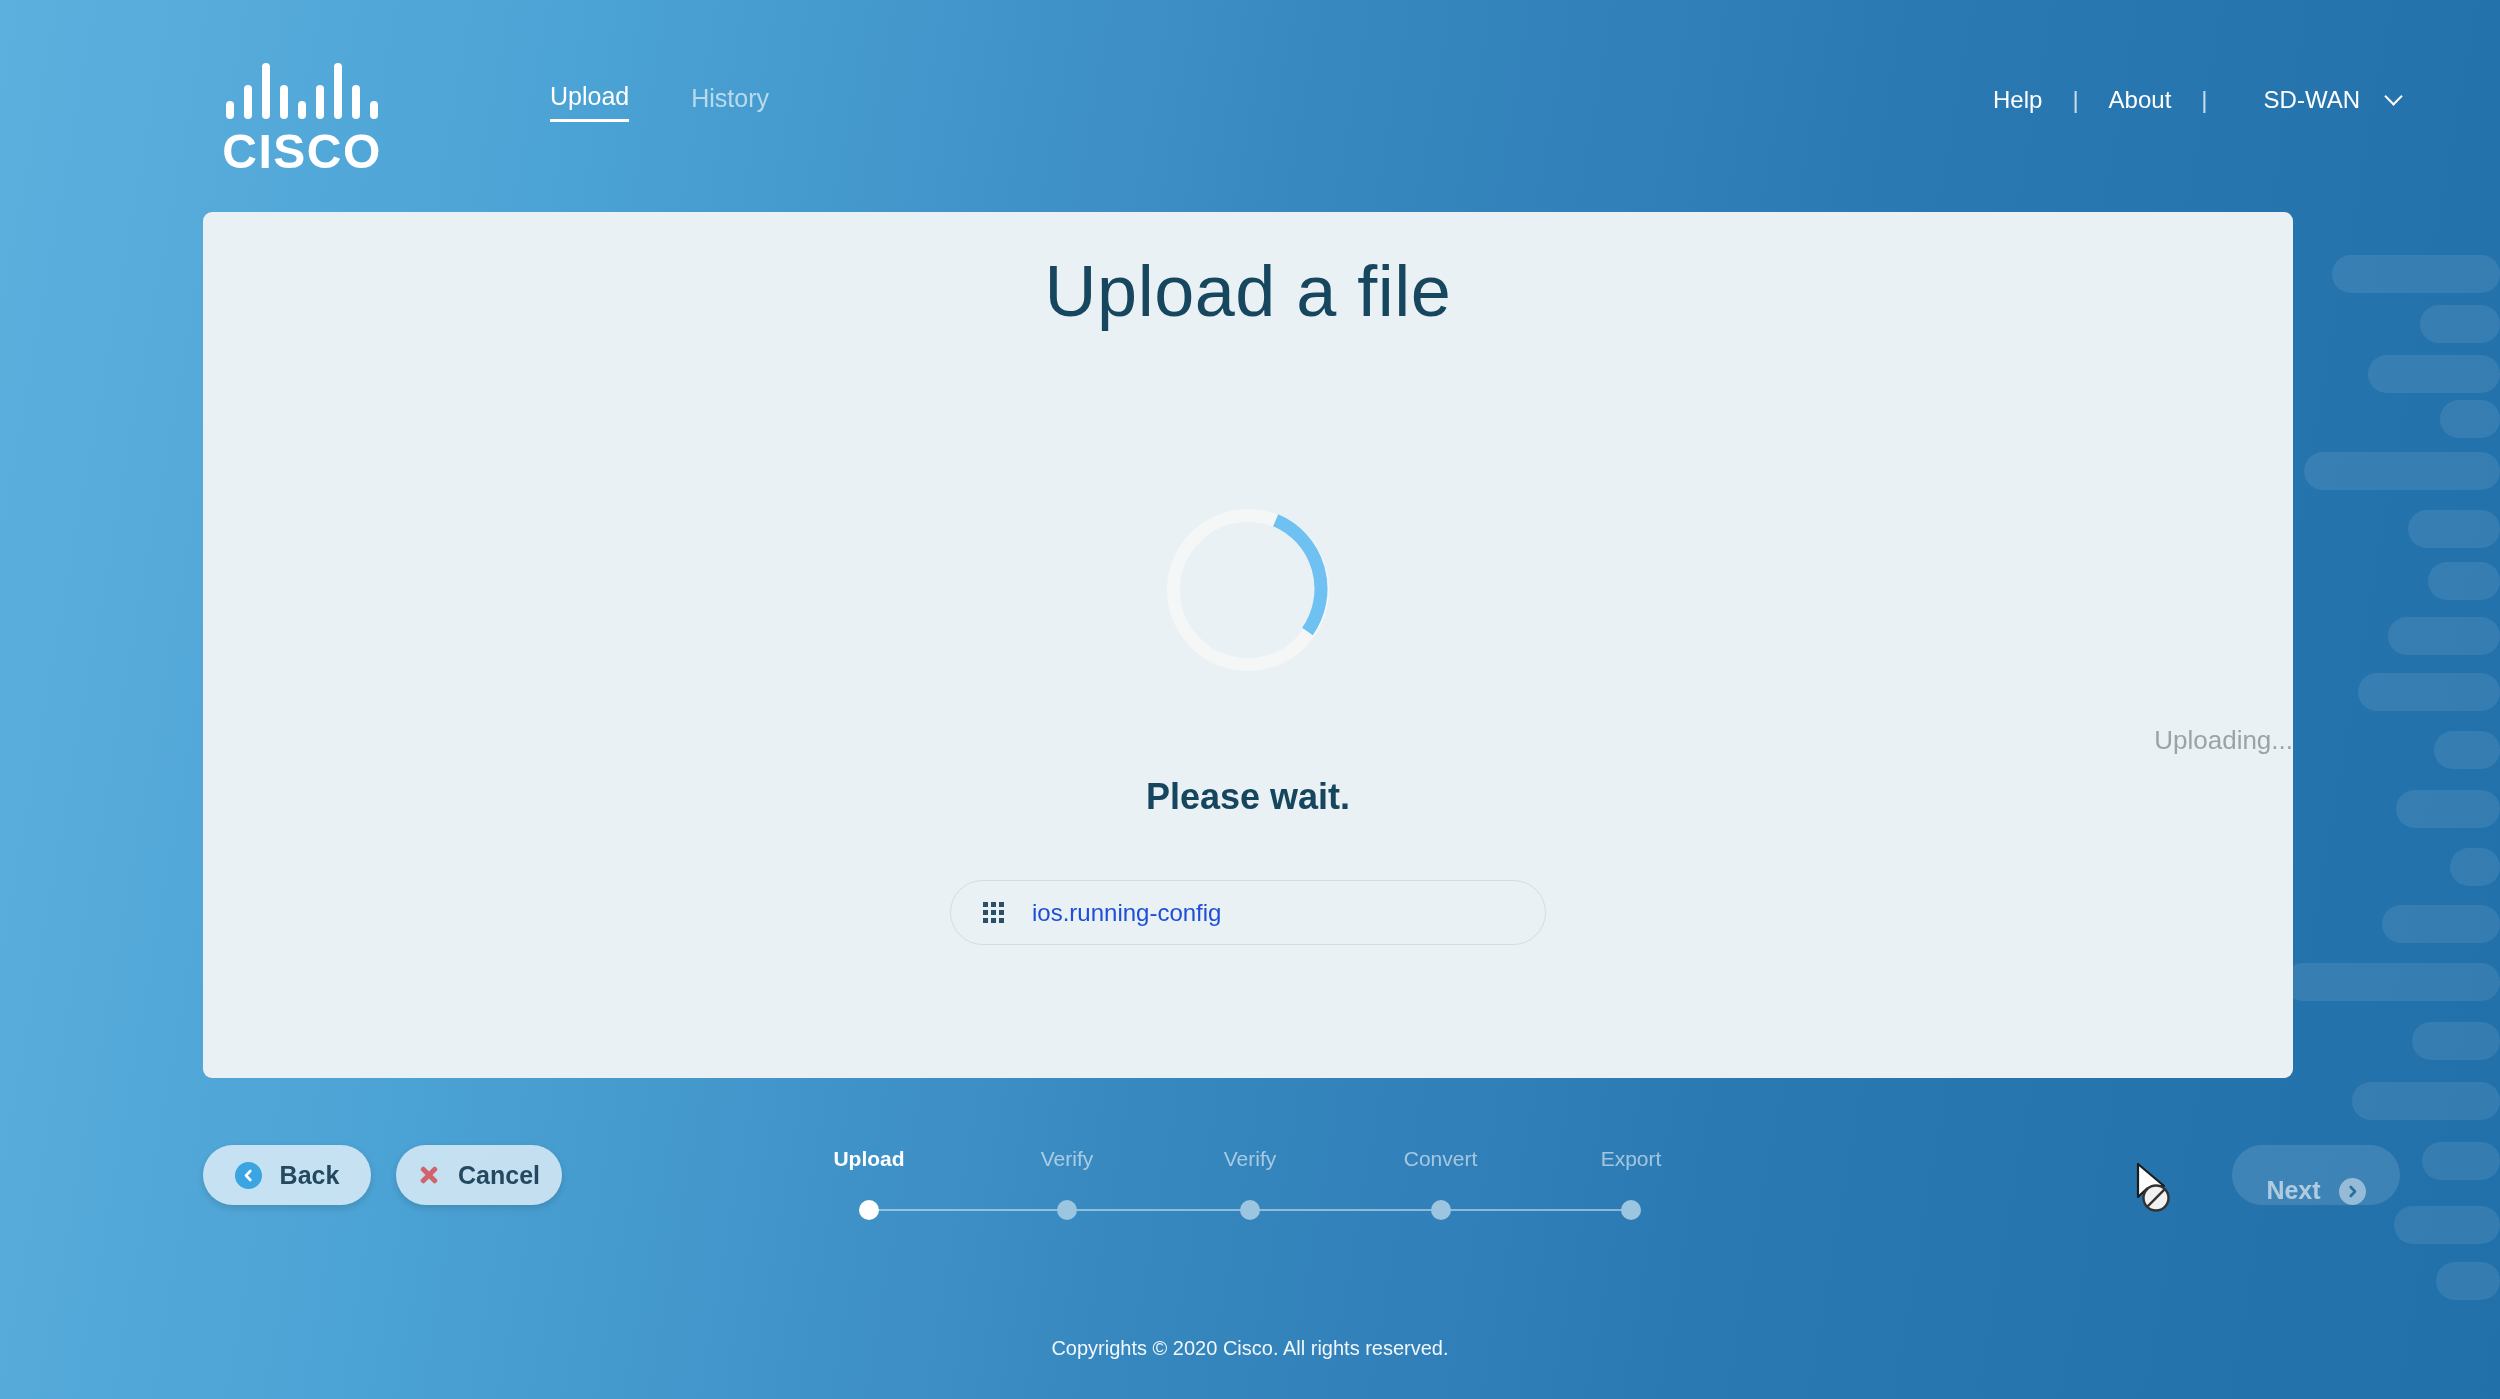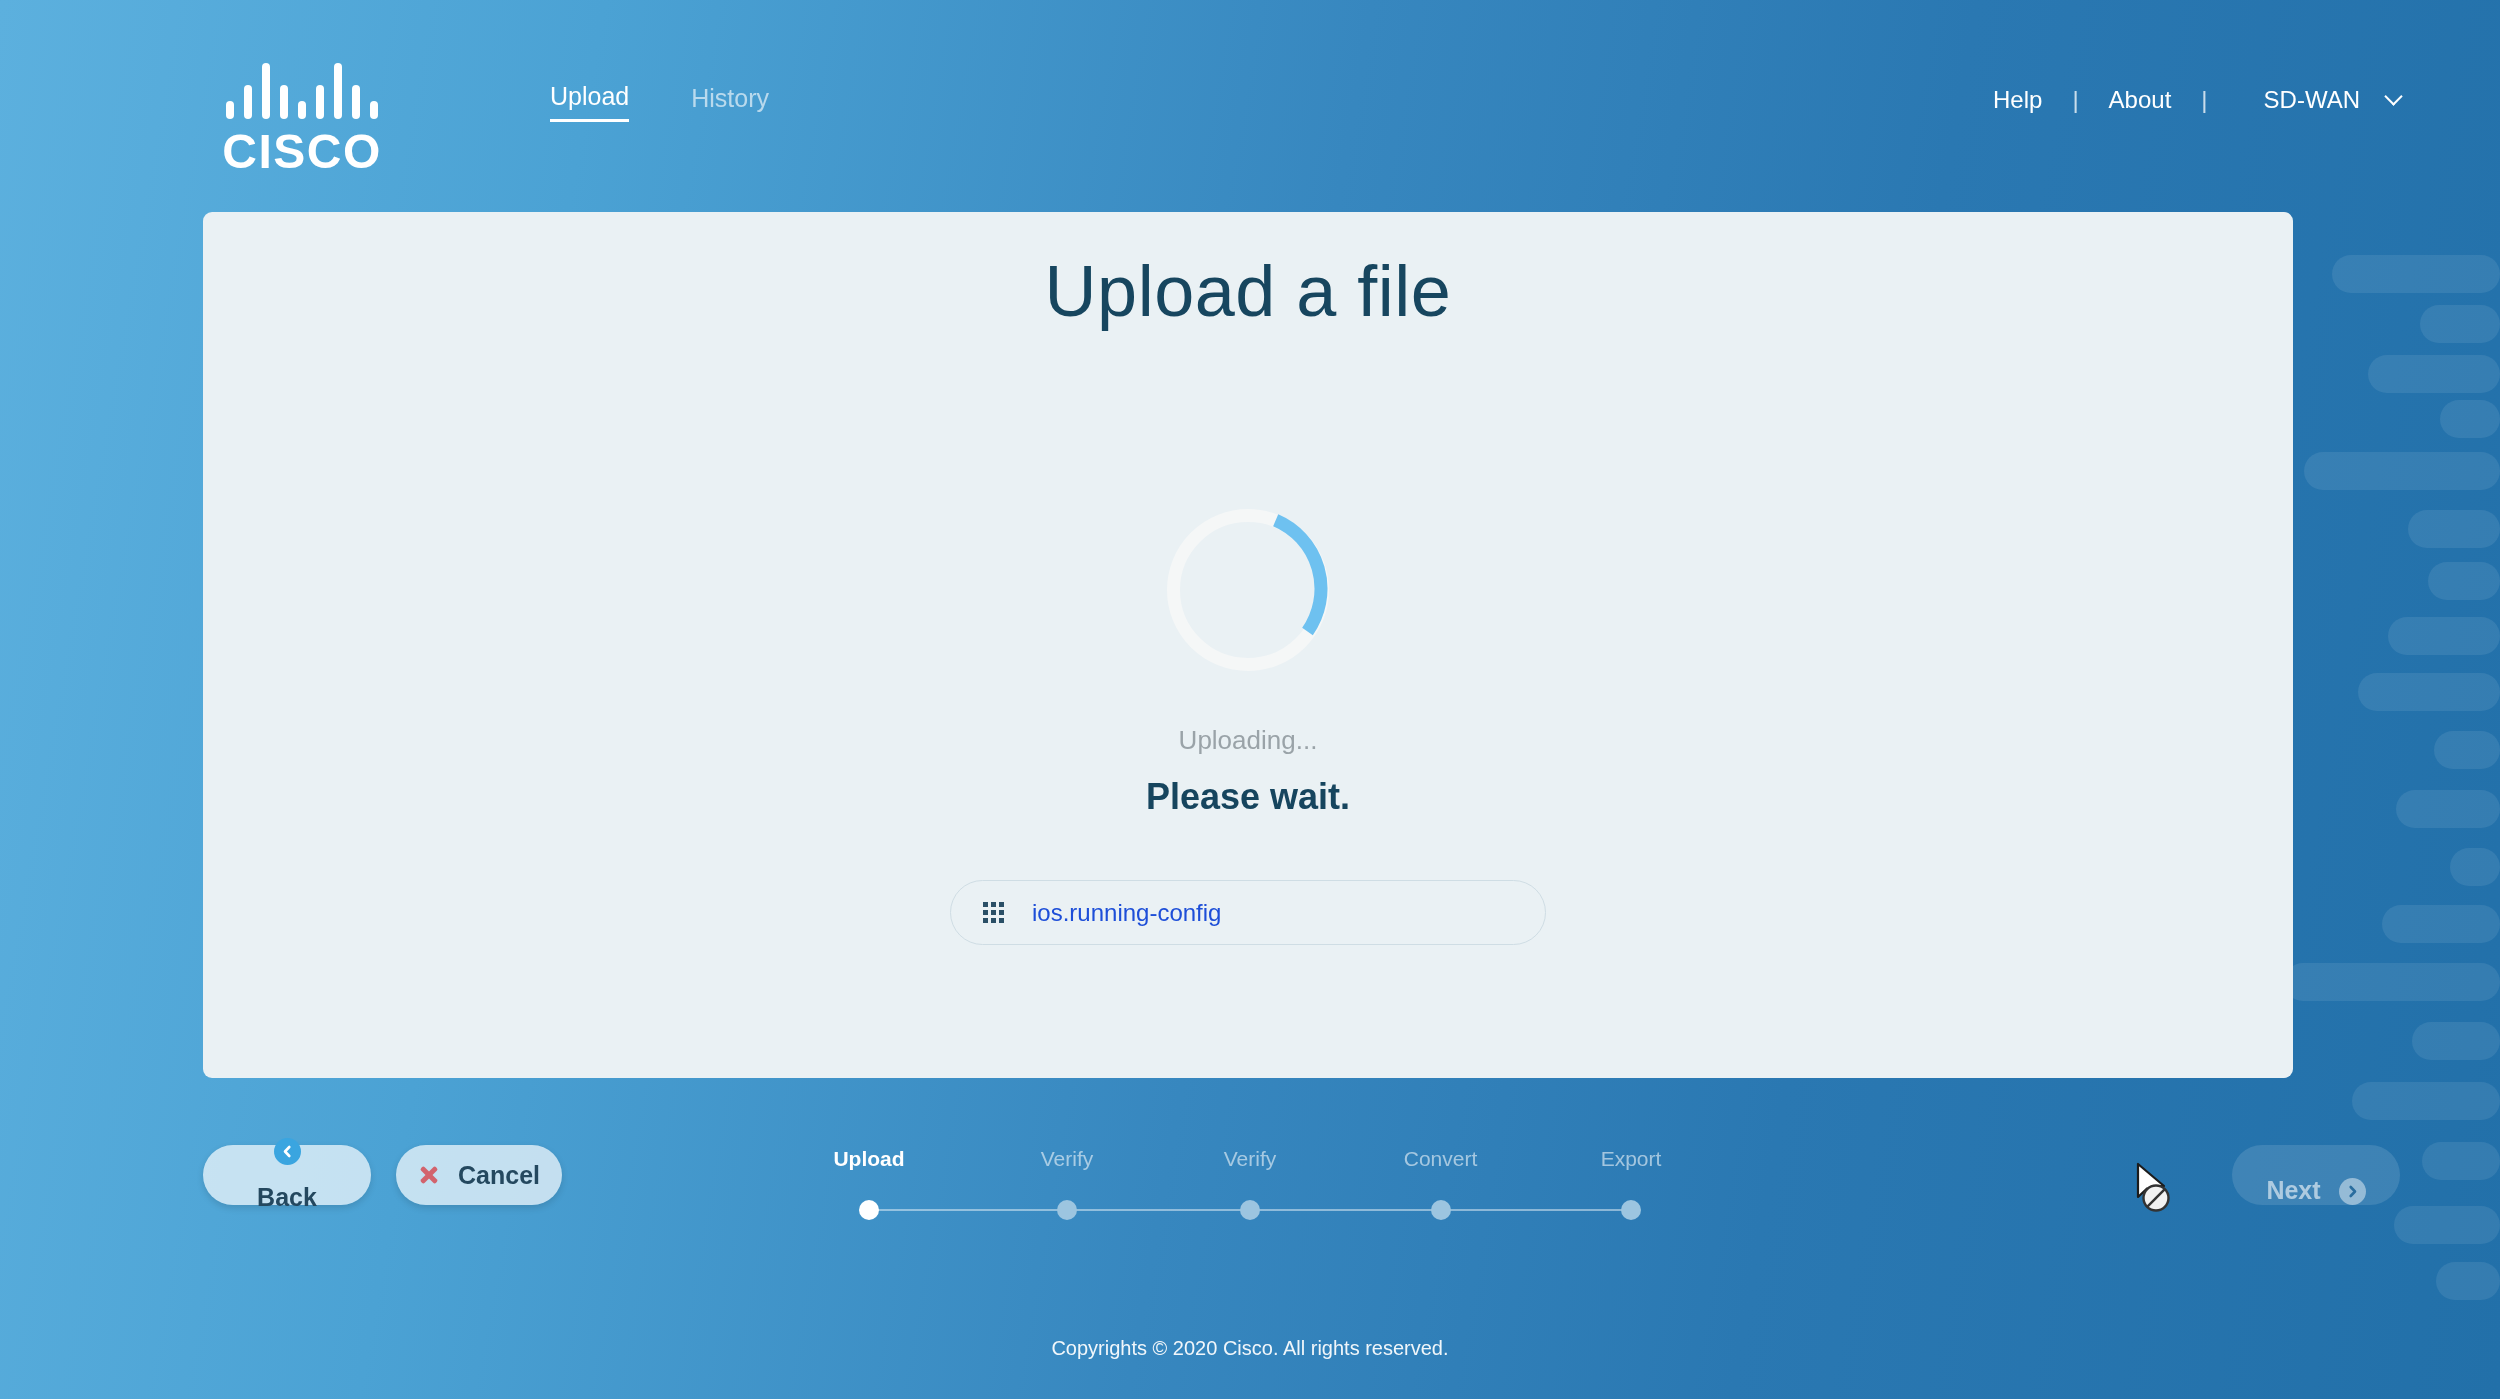--- a/index.html
+++ b/index.html
@@ -172,21 +172,21 @@
   }
   #spinner-arc {
     position: absolute;
     inset: 0;
   }
 
   #status-text {
     position: absolute;
     top: 515px;
     left: 0; right: 0;
-    text-align: center;
+    text-align: right;
     font-size: 26px;
     color: #9aa3a8;
     line-height: 1;
   }
   #wait-text {
     position: absolute;
     top: 562px;
     left: 0; right: 0;
     text-align: center;
     font-size: 36px;
@@ -252,21 +252,21 @@
     gap: 18px;
     font-size: 25px;
     font-weight: bold;
     color: #24485f;
     background: rgba(255,255,255,0.68);
     box-shadow: 0 3px 7px rgba(0,0,0,0.13);
     cursor: pointer;
     user-select: none;
     white-space: nowrap;
   }
-  #back-button  { left: 203px; width: 168px; flex-direction: column; }
+  #back-button  { left: 203px; width: 168px; }
   #cancel-button{ left: 396px; width: 166px; }
 
   #next-button {
     position: absolute;
     top: 0;
     right: 100px;
     width: 168px;
     height: 60px;
     border-radius: 32px;
     display: flex;

